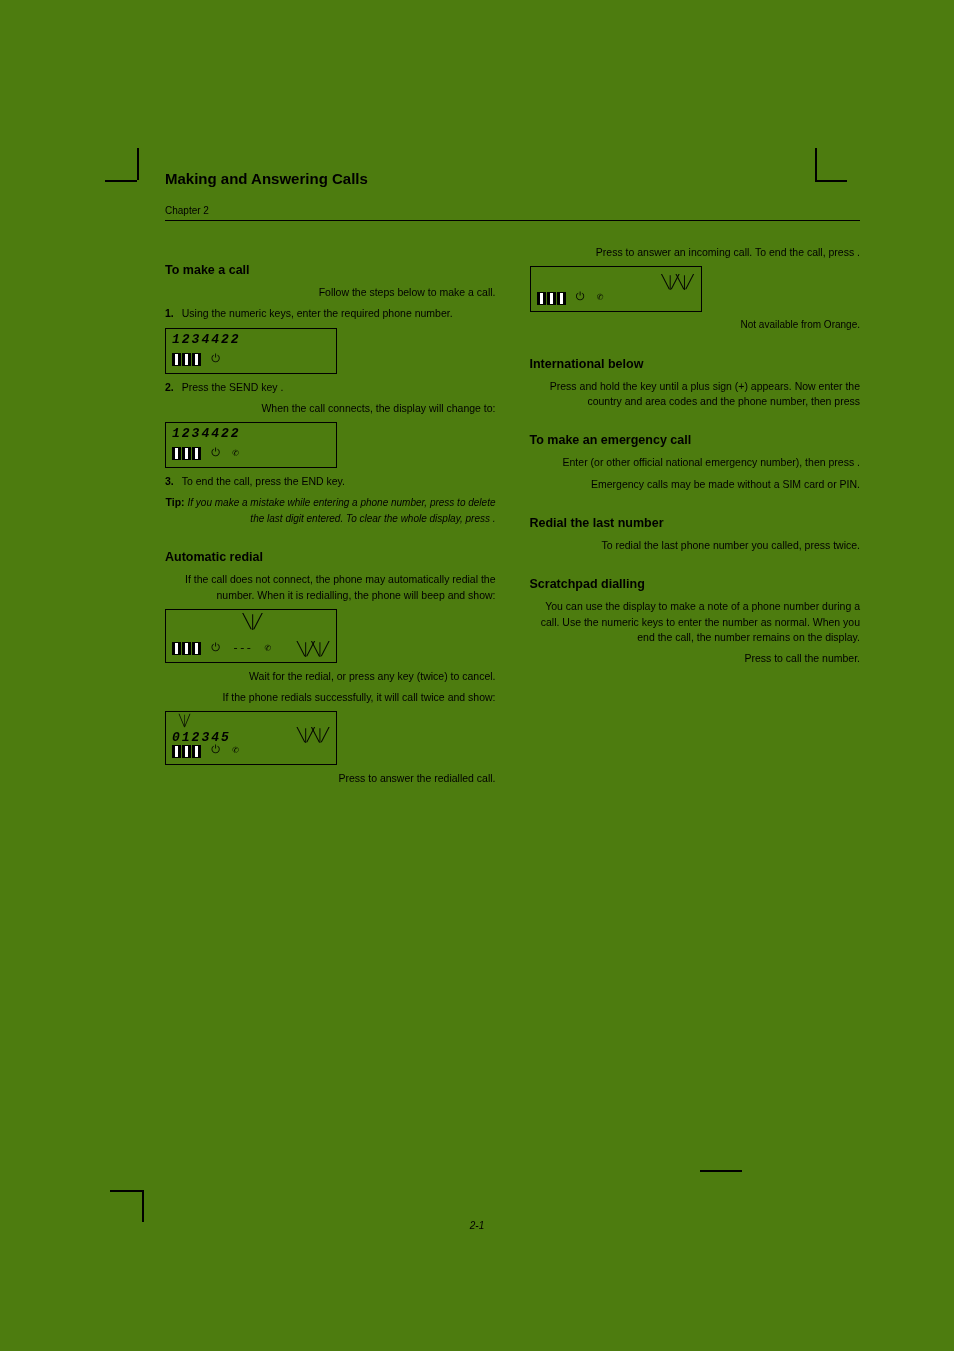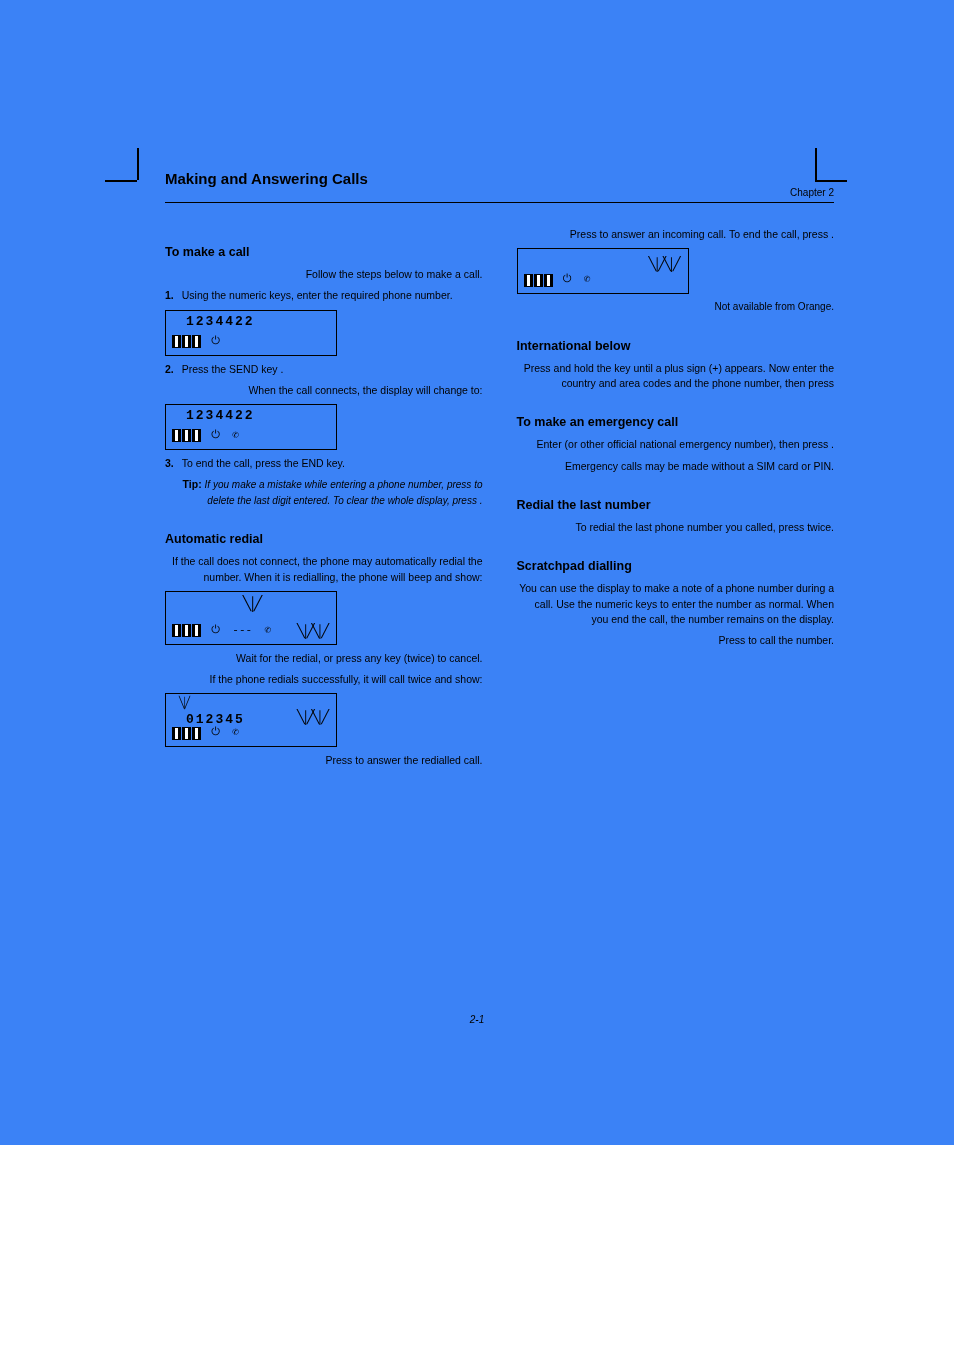--- a/index.html
+++ b/index.html
@@ -1,22 +1,22 @@
 <!DOCTYPE html>
 <html><head>
 <meta charset="utf-8">
 <style>
   
   
   
   html,body{margin:0;padding:0;background:#fff;color:#000;
             font-family:Arial,Helvetica,sans-serif;}
   .page{
-    width:954px;height:1145px;position:relative;margin:0 auto;
-    background:#3b82f6;box-sizing:border-box;padding:170px 120px 0 165px;
+    width:954px;height:1351px;position:relative;margin:0 auto;
+    background:#4d7c0f;box-sizing:border-box;padding:170px 94px 0 165px;
   }
   .crop{position:absolute;background:#000;}
   .crop.h{width:32px;height:1.5px;}
   .crop.v{width:1.5px;height:32px;}
   
   .tl-h{left:105px;top:180px;}
   .tl-v{left:137px;top:148px;}
   
   .tr-h{left:815px;top:180px;}
   .tr-v{left:815px;top:148px;}
@@ -24,36 +24,36 @@
   .bl-h{left:110px;top:1190px;}
   .bl-v{left:142px;top:1190px;}
   
   .br-h{left:700px;top:1170px;}
   .br-v{left:700px;top:1175px;}
   
   .rule{height:1px;background:#000;margin:4px 0 18px 0;}
 
   
   .hdr-title{font-size:15px;font-weight:bold;}
-  .hdr-sub{font-size:10px;margin-top:0;text-align:right;}
+  .hdr-sub{font-size:10px;margin-top:18px;}
 
   
   .cols{display:flex;gap:34px;}
   .col{flex:1;font-size:10.5px;line-height:1.45;}
   .col h2{font-size:12.5px;font-weight:bold;margin:22px 0 6px 0;}
   .col p{margin:6px 0;text-align:right;}
   .note{font-size:10px;}
   .indent{margin-left:12px;}
 
   
   .lcd{border:1px solid #000;height:44px;width:170px;position:relative;
        margin:6px 0 6px 0;font-family:'Courier New',monospace;}
   .lcd.tall{height:52px;}
-  .lcd-top{position:absolute;left:20px;top:2px;letter-spacing:2px;
-           font-size:13px;font-weight:bold;}
+  .lcd-top{position:absolute;left:6px;top:2px;letter-spacing:2px;
+           font-size:13px;font-style:italic;font-weight:bold;}
   .lcd-row{position:absolute;left:6px;right:6px;bottom:4px;height:17px;}
   .chip{display:inline-block;width:7px;height:11px;margin-right:1px;
         background:linear-gradient(90deg,#000 0 35%,#fff 35% 65%,#000 65%);
         border:1px solid #000;vertical-align:middle;}
   .chip:last-of-type{margin-right:3px;}
   .lcd-ico{display:inline-block;vertical-align:middle;margin:0 3px;font-size:11px;}
 
   
   .ant{display:inline-block;font-size:14px;letter-spacing:-3px;
        transform:scaleX(.8);}

